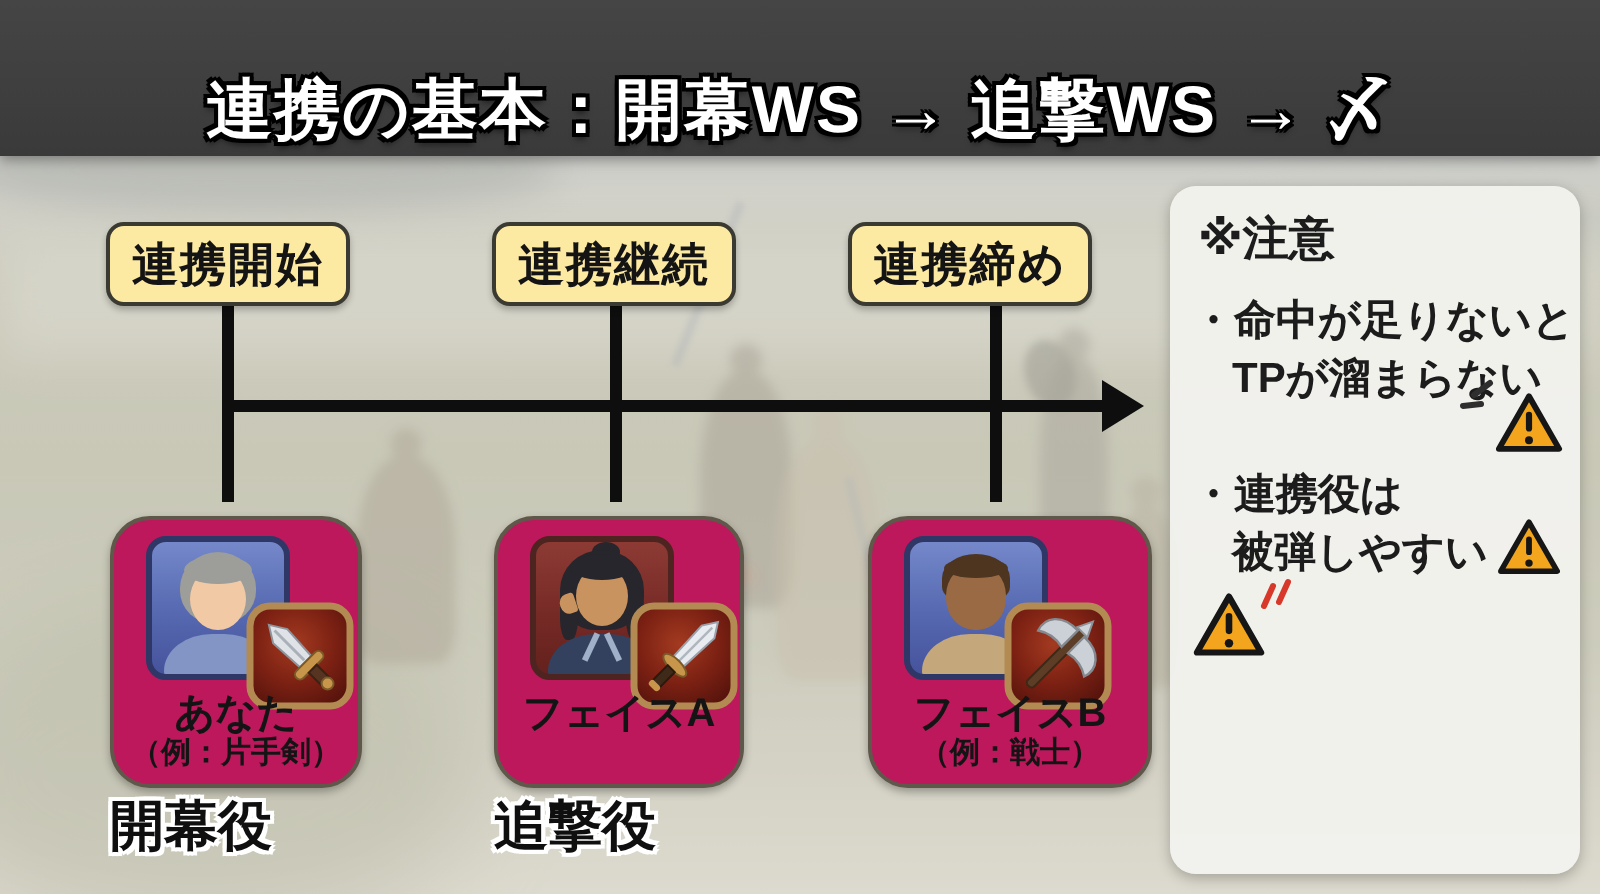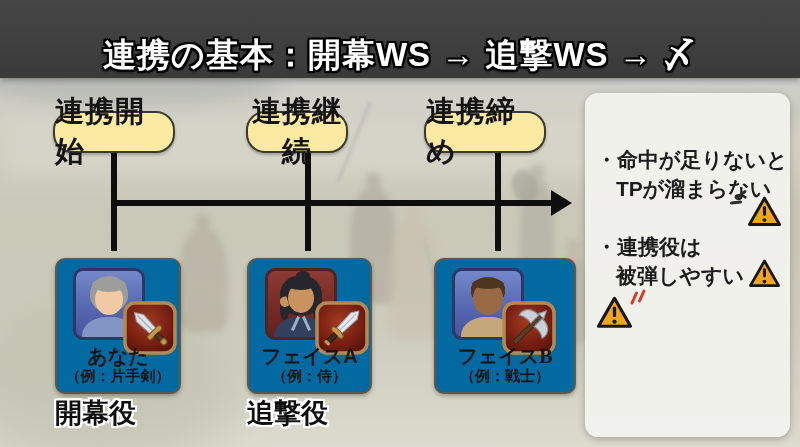--- a/index.html
+++ b/index.html
@@ -30,36 +30,36 @@
   
   .banner{position:absolute;left:0;top:0;width:800px;height:78px;
     background:linear-gradient(180deg,#454545,#3a3a3a);
     box-shadow:0 2px 6px rgba(0,0,0,.35);
     display:flex;align-items:flex-end;justify-content:center;}
   .banner-title{font-size:33px;font-weight:bold;color:#fff;letter-spacing:1px;
     text-shadow:-2px -2px 0 #000,2px -2px 0 #000,-2px 2px 0 #000,2px 2px 0 #000,
       -2px 0 0 #000,2px 0 0 #000,0 -2px 0 #000,0 2px 0 #000,0 3px 3px rgba(0,0,0,.55);}
   
   .phase-label{position:absolute;top:111px;height:42px;box-sizing:border-box;
-    background:#fce9a2;border:2.5px solid #3a3a32;border-radius:19px;
+    background:#fce9a2;border:2.5px solid #3a3a32;border-radius:9px;
     display:flex;align-items:center;justify-content:center;
-    font-size:29px;font-weight:bold;color:#141414;letter-spacing:1px;
+    font-size:23px;font-weight:bold;color:#141414;letter-spacing:1px;
     box-shadow:0 2px 3px rgba(0,0,0,.25);}
-  .pl1{left:53px;width:122px;} .pl2{left:246px;width:102px;text-align:center;} .pl3{left:424px;width:122px;}
+  .pl1{left:53px;width:122px;} .pl2{left:246px;width:122px;text-align:center;} .pl3{left:424px;width:122px;}
   
   .tick{position:absolute;top:153px;width:6px;height:98px;background:#0e0e0e;}
   .t1{left:111px;} .t2{left:305px;} .t3{left:495px;}
   .hline{position:absolute;top:200px;left:111px;width:442px;height:6px;background:#0e0e0e;}
   .arrowhead{position:absolute;top:190px;left:551px;width:0;height:0;
     border-left:21px solid #0e0e0e;border-top:13px solid transparent;border-bottom:13px solid transparent;}
   
   .role-card{position:absolute;top:258px;height:136px;box-sizing:border-box;
-    background:#0369a1;border:2.5px solid #5f574a;border-radius:10px;
+    background:#be185d;border:2.5px solid #5f574a;border-radius:20px;
     box-shadow:0 2px 4px rgba(0,0,0,.3);}
-  .rc1{left:55px;width:126px;} .rc2{left:247px;width:125px;} .rc3{left:434px;width:142px;font-family:Liberation Serif, serif;}
+  .rc1{left:55px;width:126px;} .rc2{left:247px;width:125px;} .rc3{left:434px;width:142px;}
   .portrait{position:absolute;left:16px;top:8px;width:72px;height:72px;box-sizing:border-box;
     border-radius:10px;overflow:hidden;}
   .pt-blue{border:3px solid #2e3766;background:linear-gradient(180deg,#7488ca 0%,#5568b0 55%,#46539c 100%);}
   .pt-red{border:3px solid #4e2420;background:linear-gradient(180deg,#8d3a34 0%,#762a26 55%,#64211d 100%);}
   .portrait div{position:absolute;}
   .p-hair1{left:14px;top:5px;width:38px;height:36px;border-radius:50% 50% 46% 46%;background:#9d9d99;}
   .p-face1{left:19px;top:13px;width:28px;height:31px;border-radius:50%;background:#f1caa5;}
   .p-fringe1{left:16px;top:7px;width:34px;height:14px;border-radius:50%;background:#9d9d99;}
   .p-body1{left:6px;top:46px;width:54px;height:24px;border-radius:26px 26px 6px 6px/20px 20px 6px 6px;background:#8295c5;}
   .p-hair2{left:12px;top:4px;width:42px;height:40px;border-radius:50% 50% 42% 42%;background:#26262c;}
@@ -194,21 +194,20 @@
         <g transform="rotate(45 27 27)">
           <polygon points="27,3 31.5,10 30.5,32 23.5,32 22.5,10" fill="#e8ecf0" stroke="#9aa1aa" stroke-width="1"></polygon>
           <line x1="27" y1="7" x2="27" y2="31" stroke="#b0b6be" stroke-width="1.2"></line>
           <ellipse cx="27" cy="33.5" rx="7.5" ry="3" fill="#c7964a" stroke="#7a5a28" stroke-width="1"></ellipse>
           <rect x="24.5" y="36" width="5" height="11" fill="#3f2a1a" stroke="#2a1a0e" stroke-width="1"></rect>
           <rect x="23.8" y="46.2" width="6.4" height="3.4" rx="1.6" fill="#c7964a"></rect>
         </g>
       </svg>
     </div>
     <div class="card-name">フェイスA</div>
-    <div class="card-sub">（例：侍）</div>
   </div>
   <div class="role-label rl2">追撃役</div>
 
   <div class="role-card rc3">
     <div class="portrait pt-blue">
       <div class="p-hair3"></div>
       <div class="p-face3"></div>
       <div class="p-fringe3"></div>
       <div class="p-body3"></div>
     </div>
@@ -228,20 +227,21 @@
           <path d="M25 11 C 13.5 10.5, 8.5 18, 11 25 C 15.5 22, 20.5 21.5, 25 22.5 Z" fill="#ccd1d7" stroke="#84898f" stroke-width="1.2"></path>
           <path d="M29.5 11 C 41 10.5, 46 18, 43.5 25 C 39 22, 34 21.5, 29.5 22.5 Z" fill="#ccd1d7" stroke="#84898f" stroke-width="1.2"></path>
         </g>
       </svg>
     </div>
     <div class="card-name">フェイスB</div>
     <div class="card-sub">（例：戦士）</div>
   </div>
 
   <div class="note-panel">
+    <div class="txt n-head">※注意</div>
     <div class="txt n-b1b">TPが溜まらない</div>
     <div class="txt n-b1a">・命中が足りないと</div>
     <div class="warn marks-a">
       <svg width="20" height="22" viewBox="0 0 20 22">
         <g stroke="#2e2e2e" stroke-width="3" stroke-linecap="round">
           <line x1="16" y1="2.5" x2="8" y2="8.5"></line>
           <line x1="2.5" y1="14" x2="11.5" y2="13"></line>
         </g>
       </svg>
     </div>

